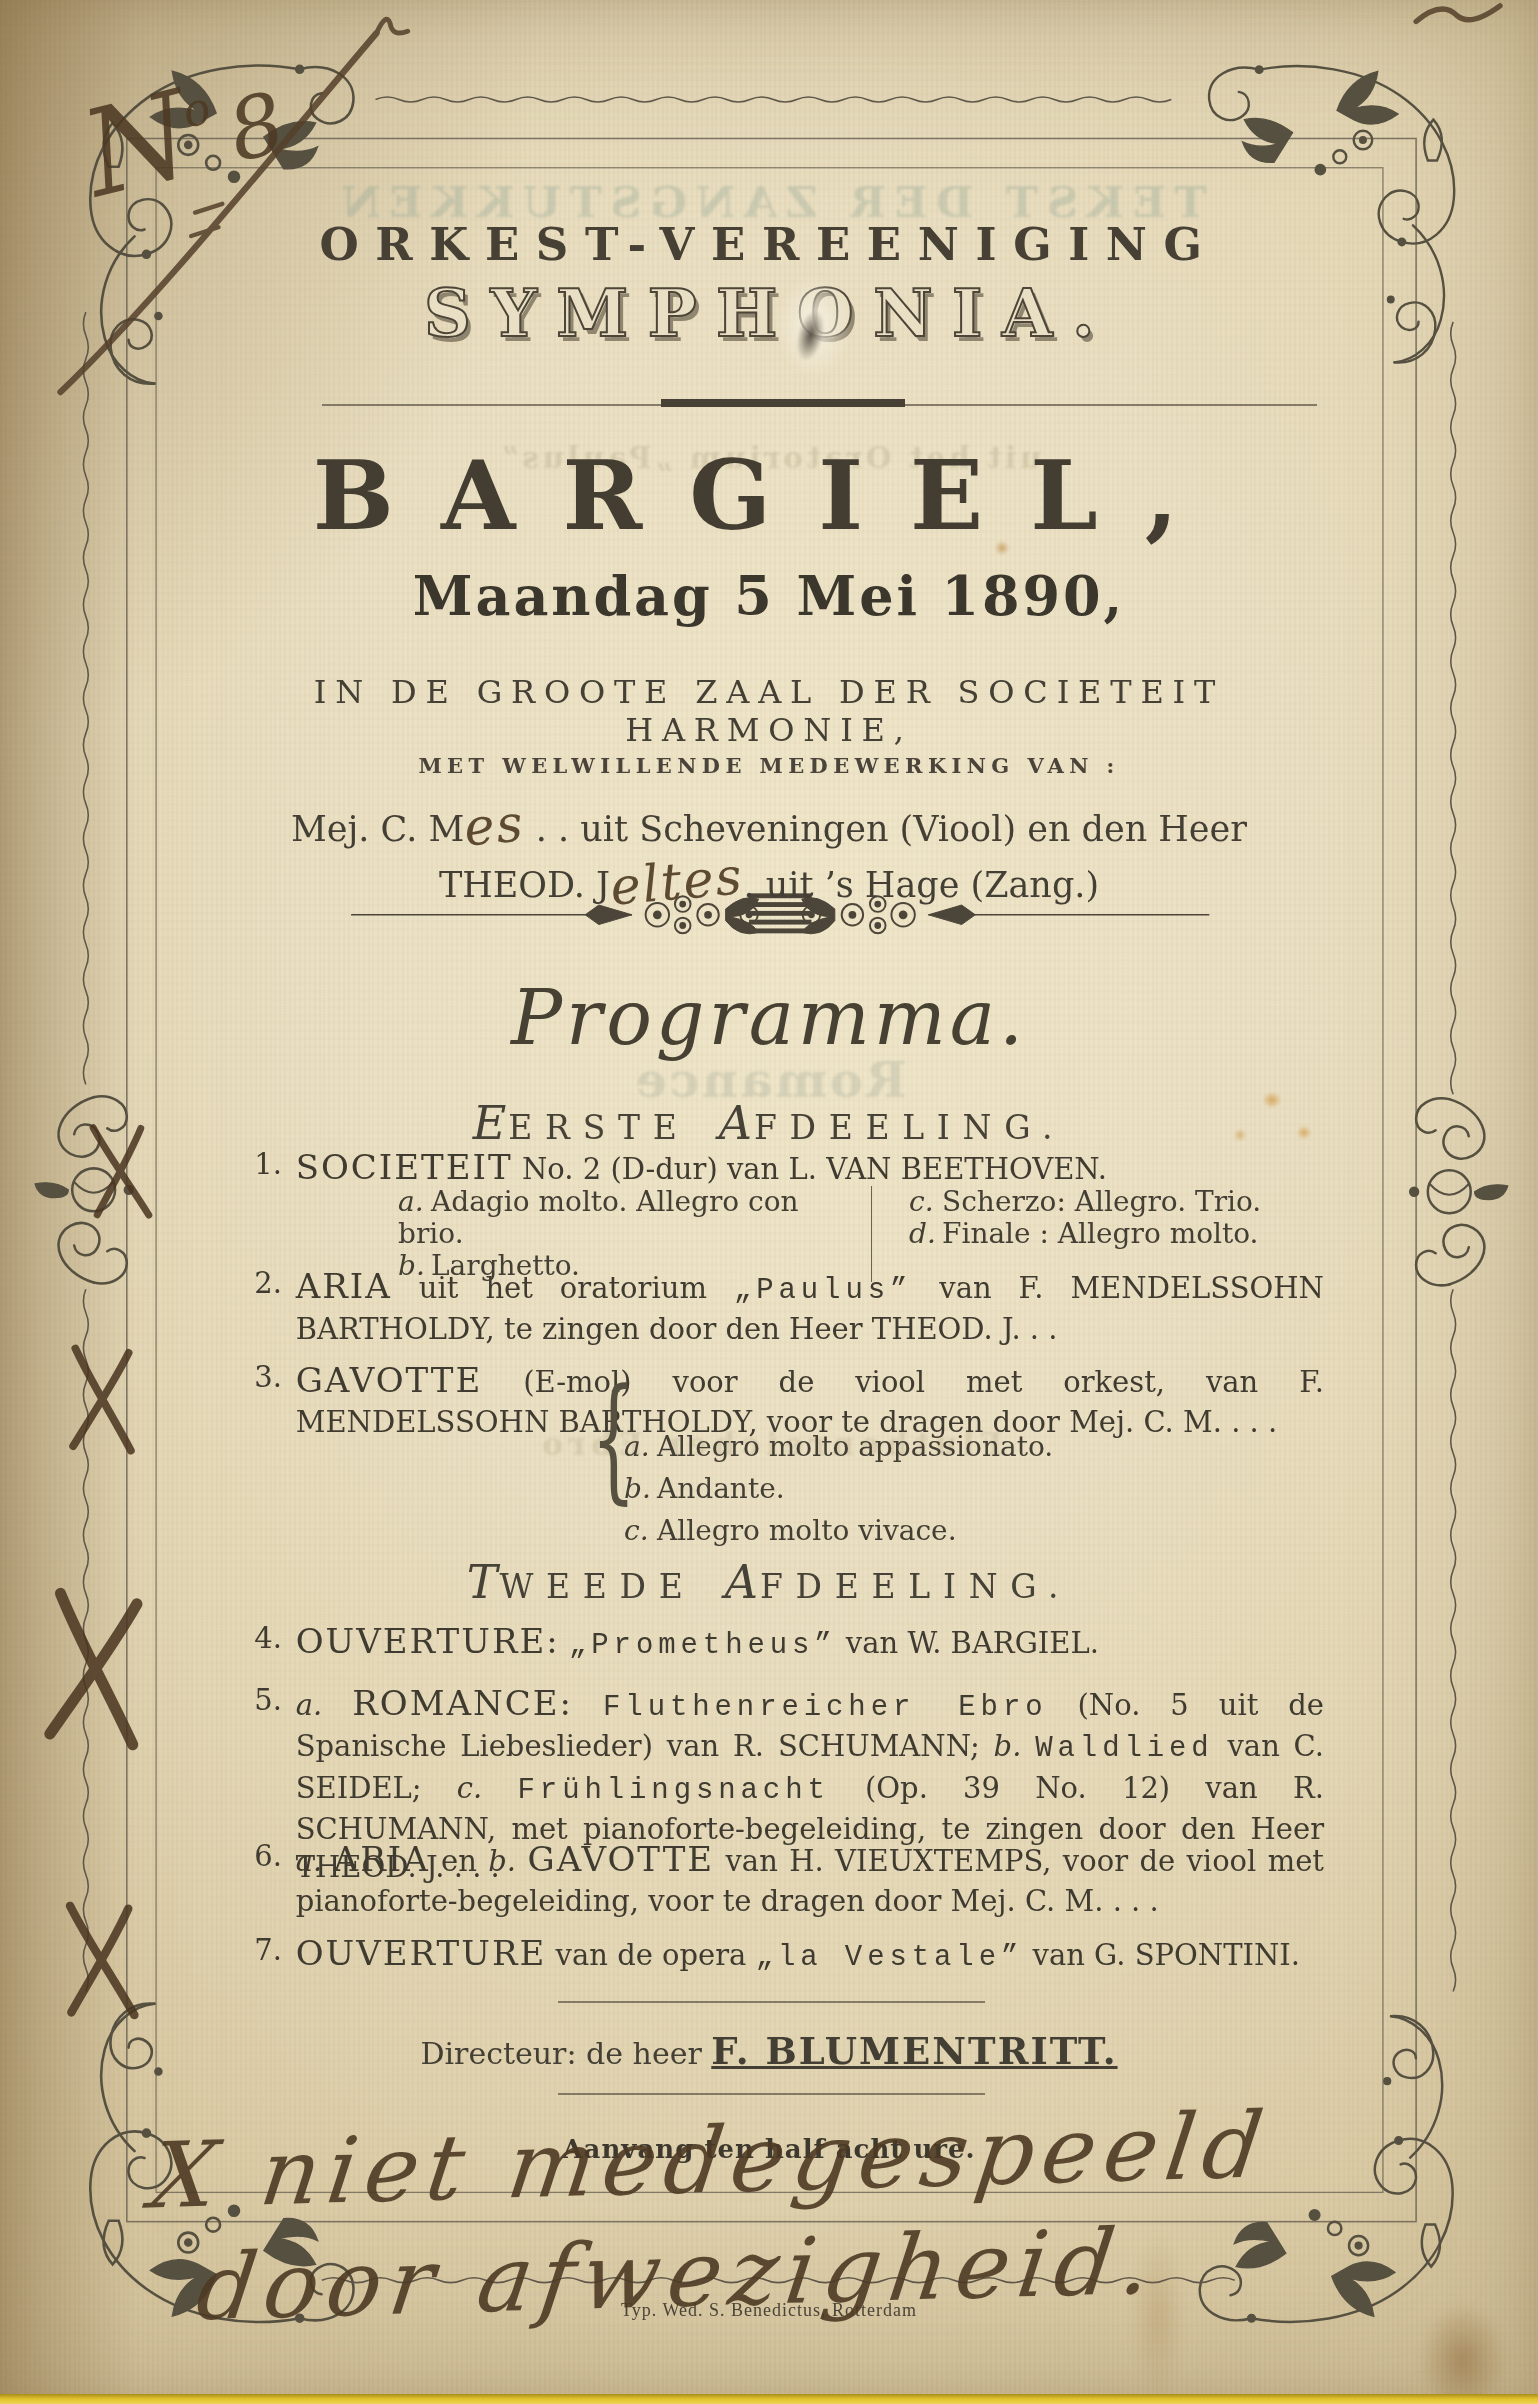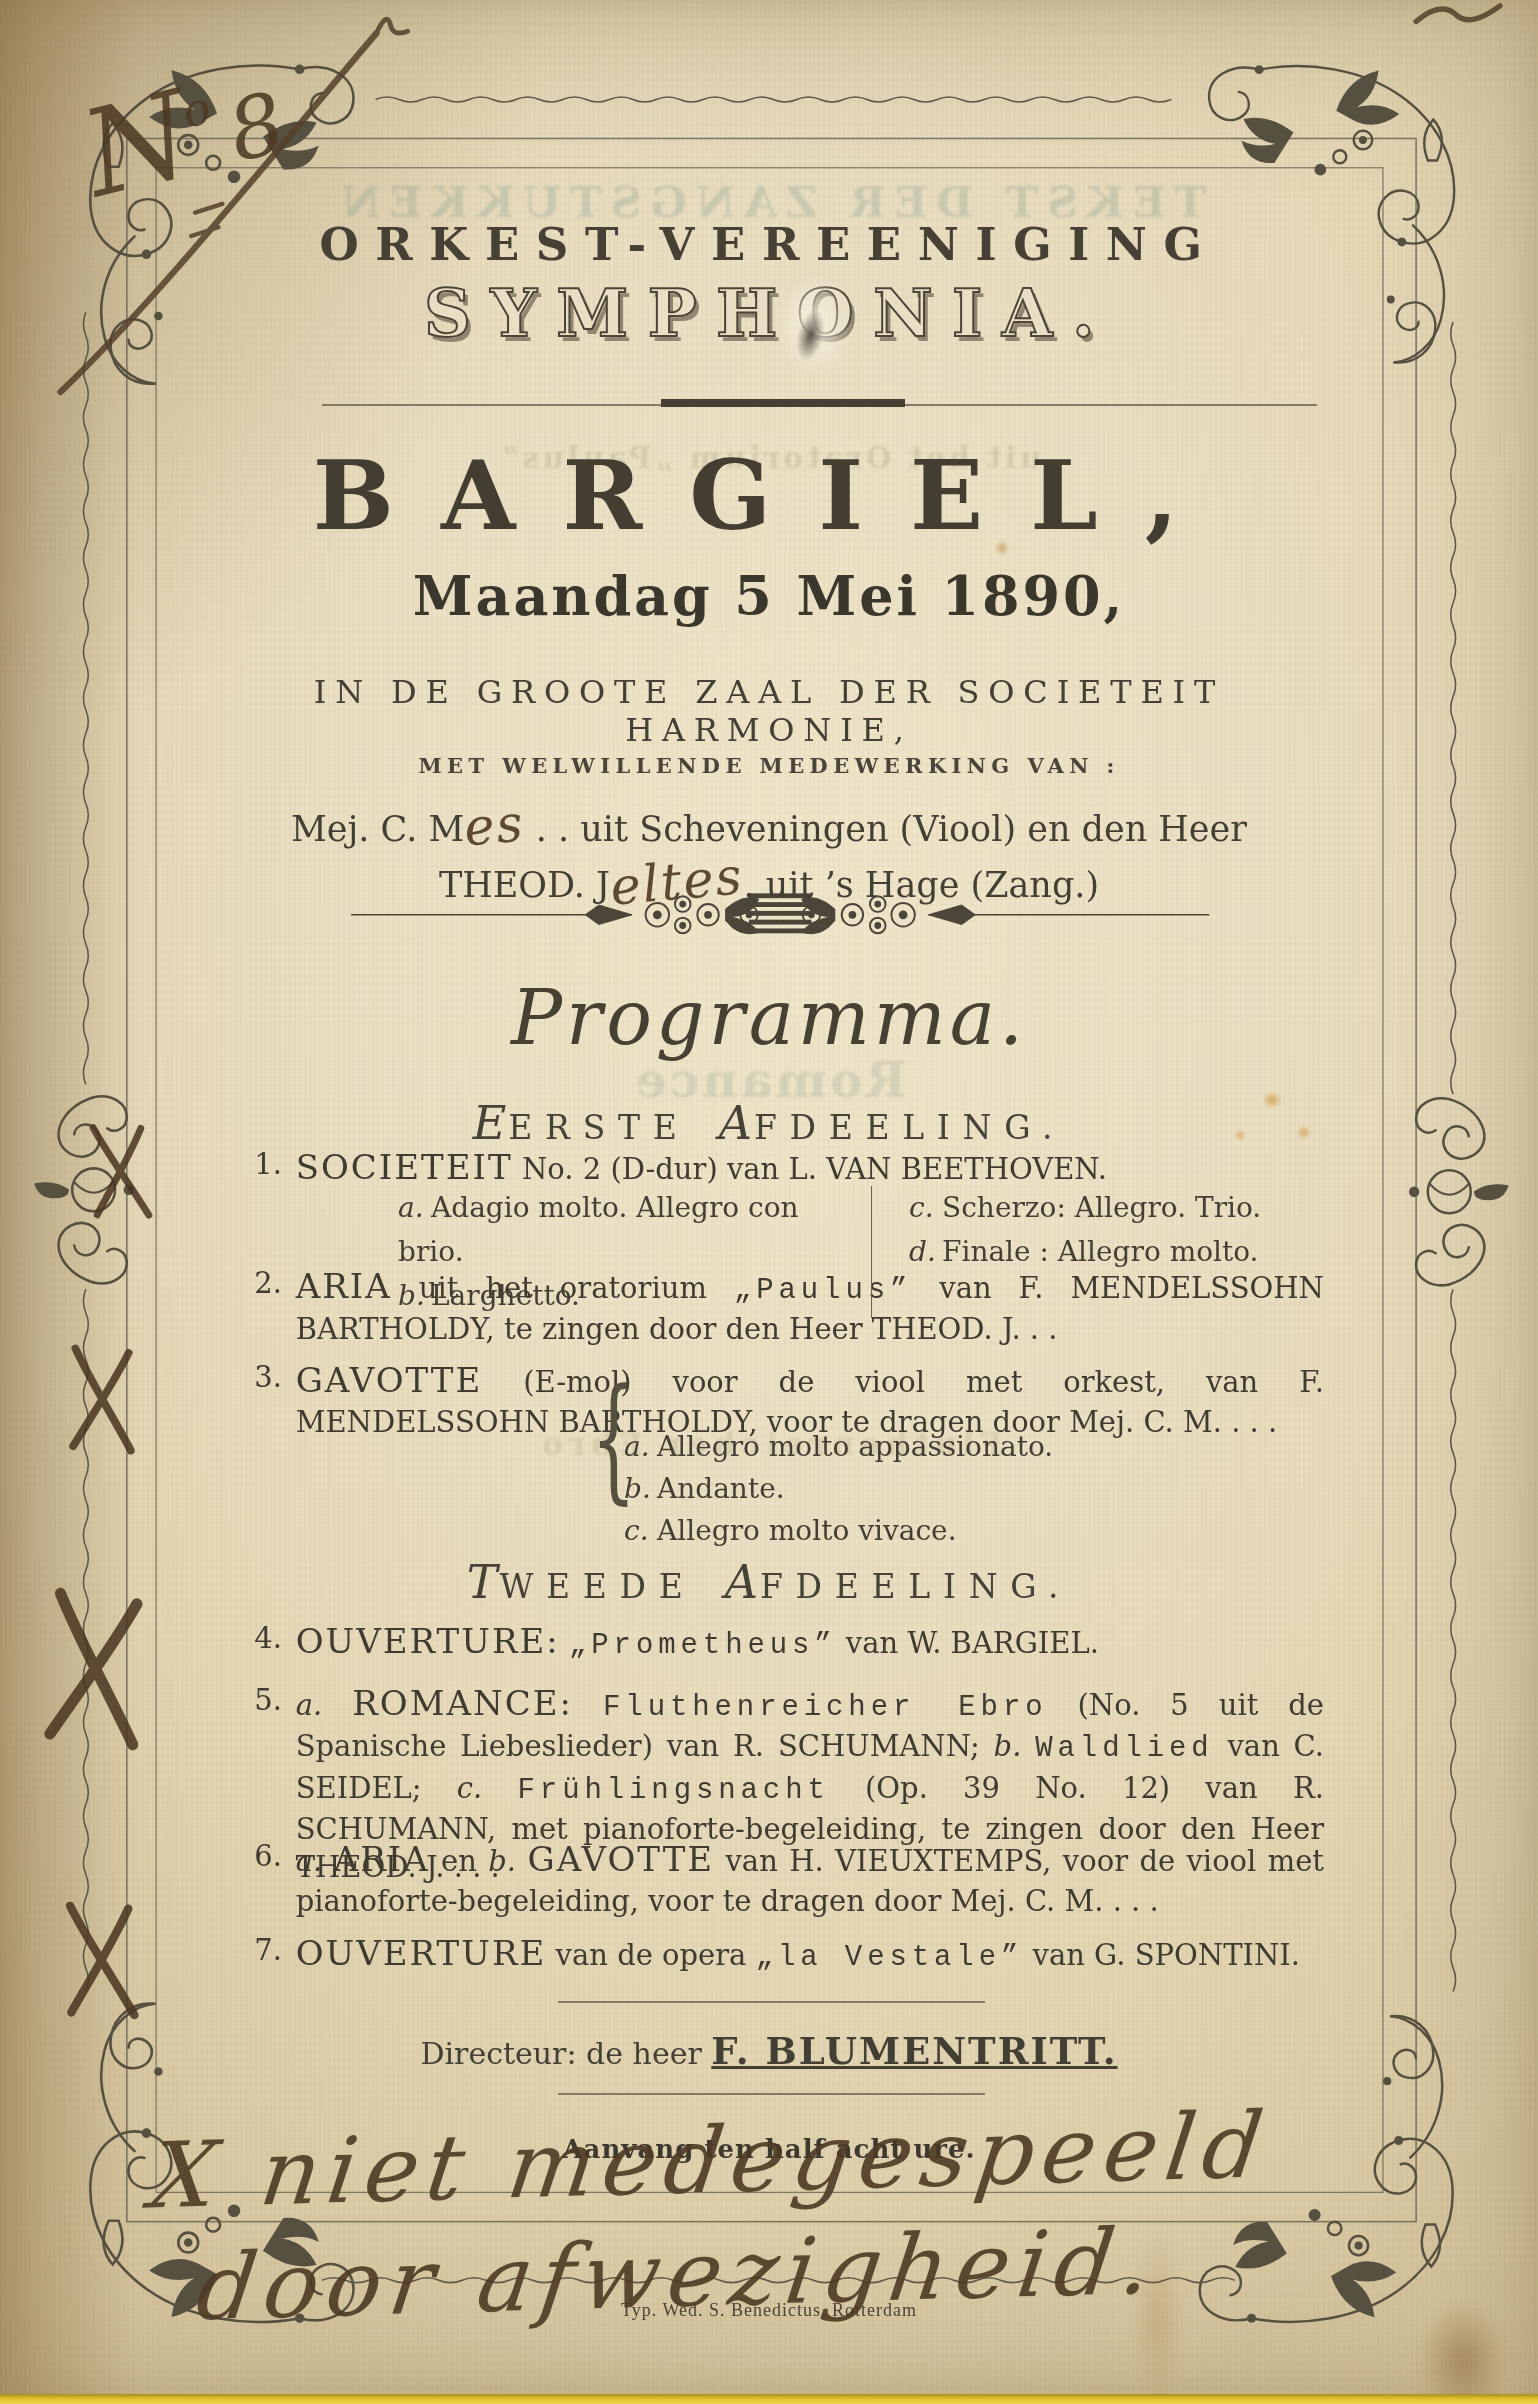--- a/index.html
+++ b/index.html
@@ -81,21 +81,21 @@
     font-size:29px;line-height:1.32;color:#403b30;}
   .item .num{flex:none;width:60px;text-align:right;}
   .item .body{flex:1;text-align:justify;}
   .item .big{font-size:34px;letter-spacing:2px;}
   .item .sp{letter-spacing:4.9px;font-family:Liberation Mono, monospace;}
   .item .it{font-style:italic;}
   .item-1{top:1145px;} .item-2{top:1264px;} .item-3{top:1358px;}
   .item-4{top:1619px;} .item-5{top:1681px;} .item-6{top:1837px;} .item-7{top:1931px;}
 
   .mov-cols{position:absolute;left:398px;top:1186px;display:flex;
-    font-size:28px;line-height:44px;color:#443f34;}
+    font-size:28px;line-height:32px;color:#443f34;}
   .mov-cols .col1{width:473px;}
   .mov-cols .col2{border-left:1.5px solid #6b6352;padding-left:37px;}
   .mlet{font-style:italic;display:inline-block;width:33px;}
 
   .mov-brace{position:absolute;left:624px;top:1426px;font-size:28px;
     line-height:42px;color:#443f34;}
   .brace{position:absolute;left:-33px;top:-9.8px;font-size:129px;font-weight:200;
     color:#55503f;transform:scaleX(.55) scaleY(1.05);transform-origin:left top;}
 
   .r2{left:558px;top:2001px;width:427px;}

